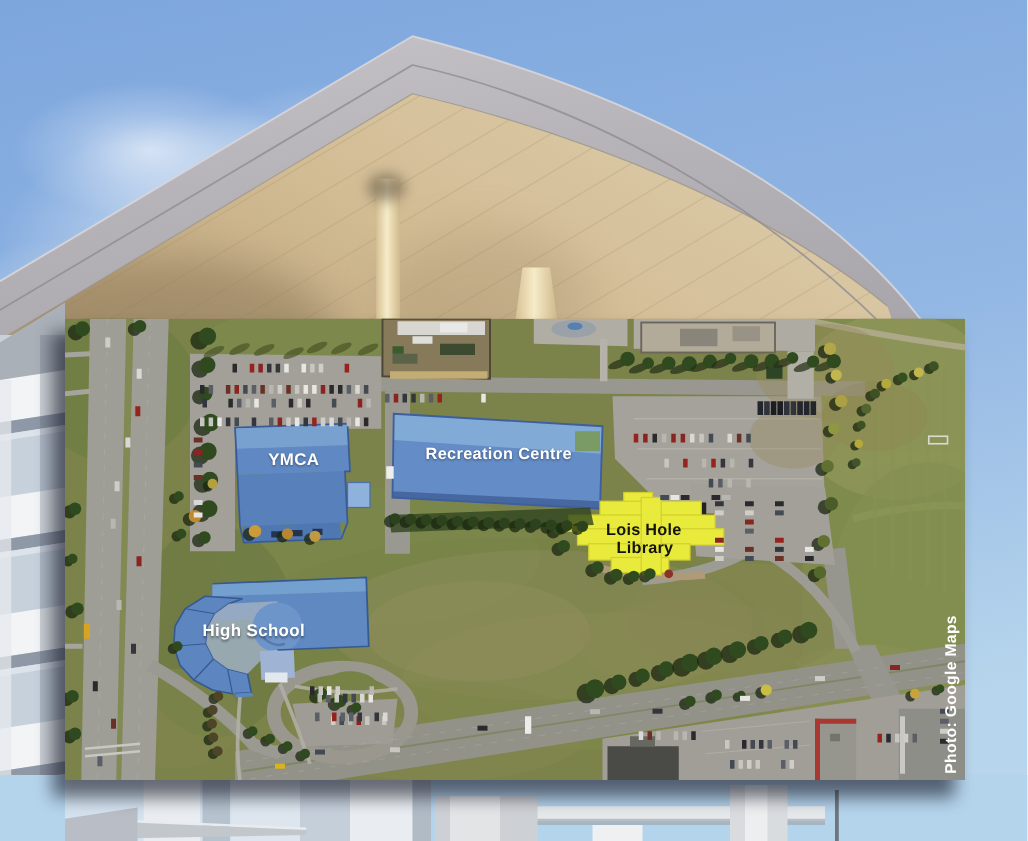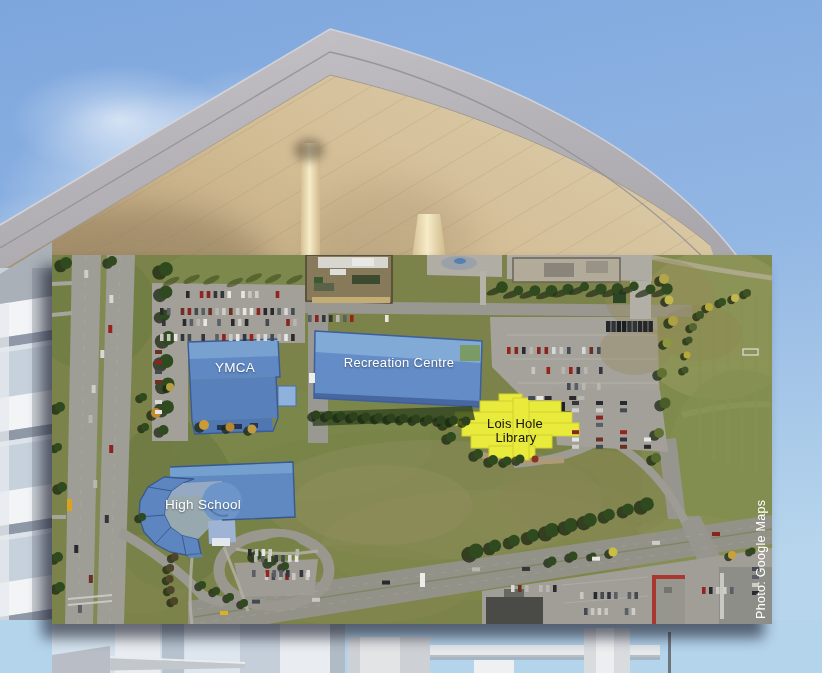--- a/index.html
+++ b/index.html
@@ -1,17 +1,17 @@
 <!DOCTYPE html>
 <html><head>
 <meta charset="utf-8">
 <style>
   html,body{margin:0;padding:0;}
   body{width:822px;height:673px;overflow:hidden;font-family:"Liberation Sans",sans-serif;background:#fff;}
-  #stage{position:relative;width:822px;height:673px;}
+  #stage{position:relative;width:822px;height:673px;font-weight:bold;}
   svg{display:block;}
   text{font-family:"Liberation Sans",sans-serif;}
 </style>
 </head>
 <body>
 <div id="stage">
 <svg width="822" height="673" viewBox="0 0 822 673" xmlns="http://www.w3.org/2000/svg">
   <defs>
     <linearGradient id="sky" x1="0" y1="0" x2="0.25" y2="1">
       <stop offset="0" stop-color="#7da6dd"></stop>

